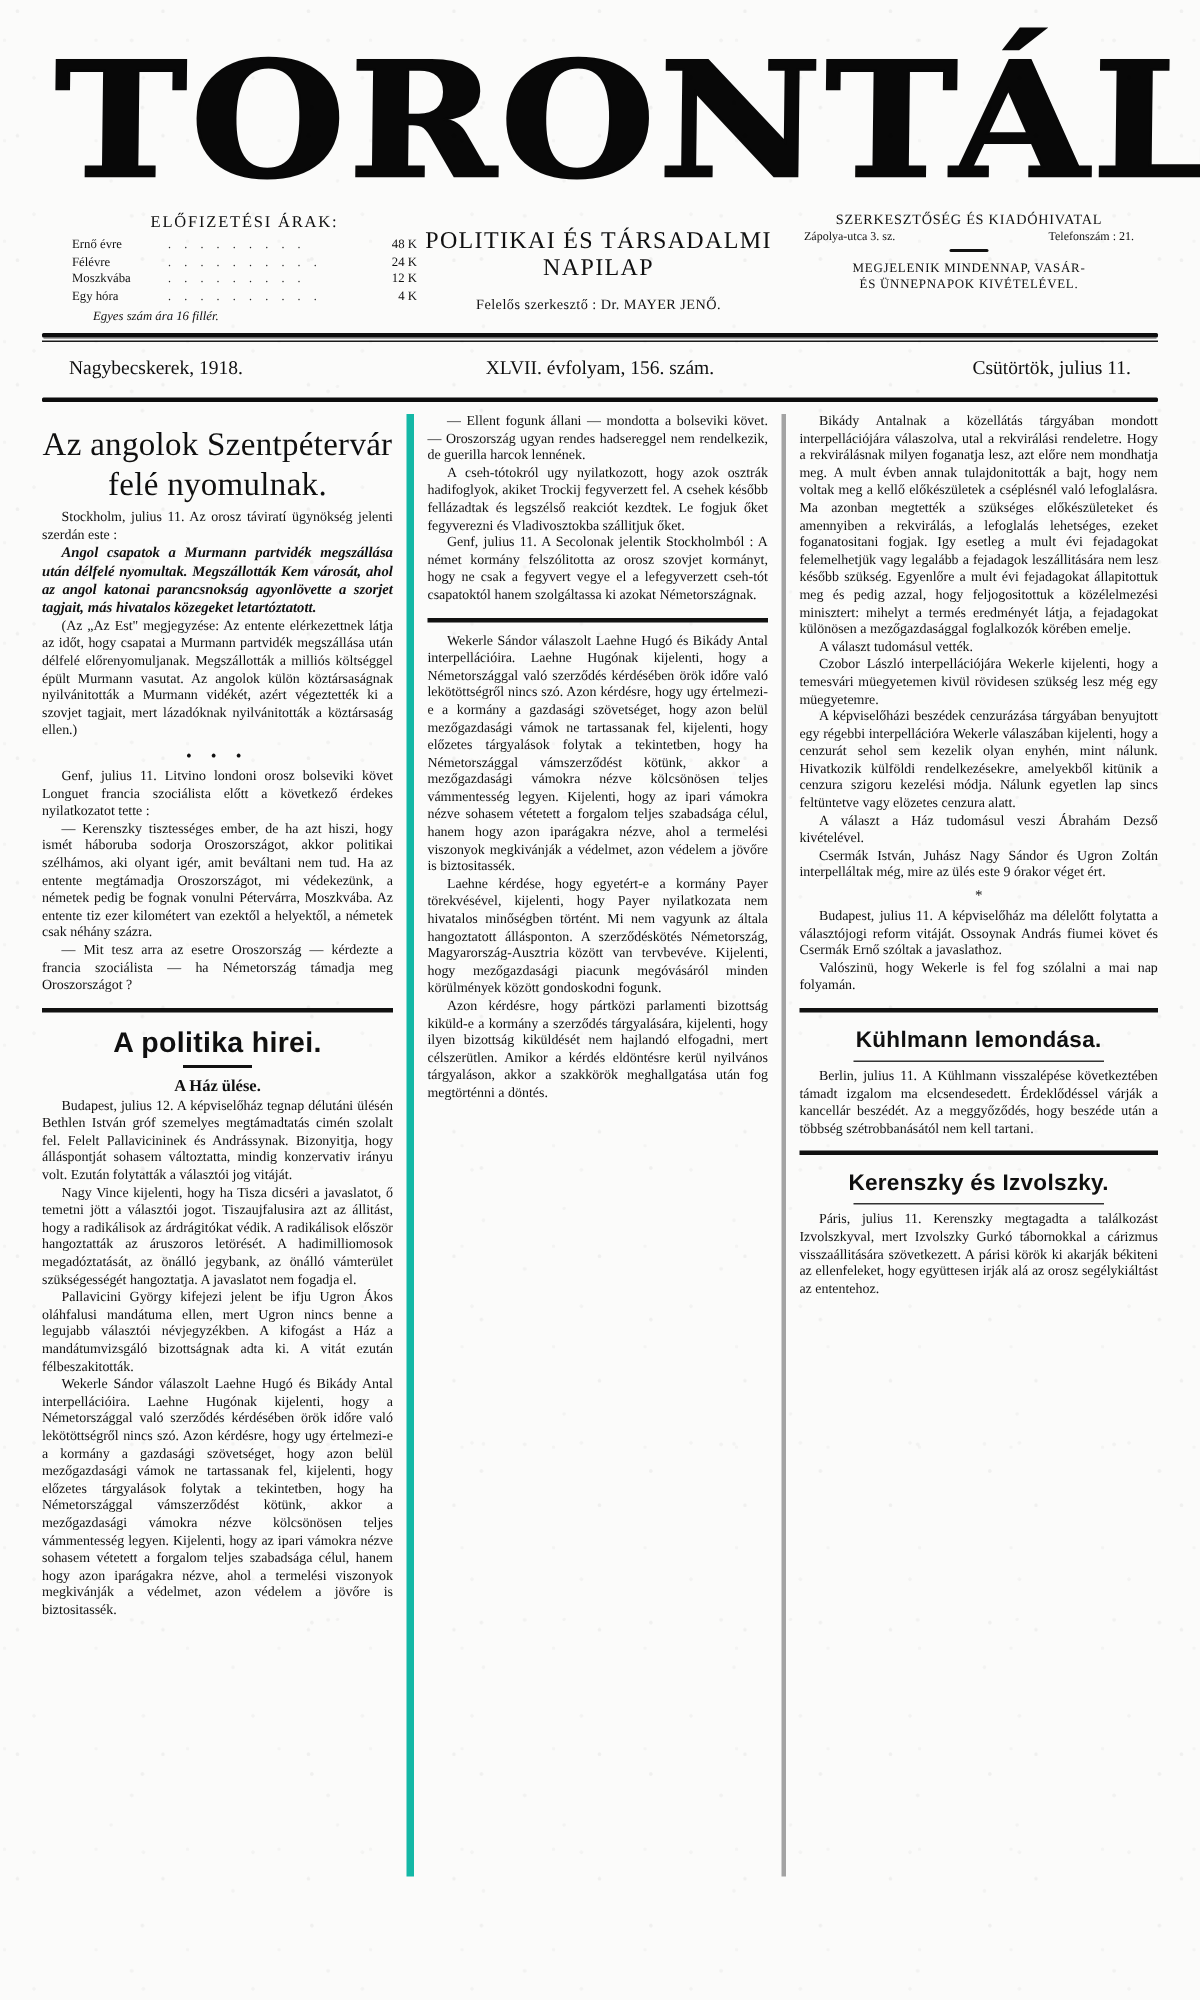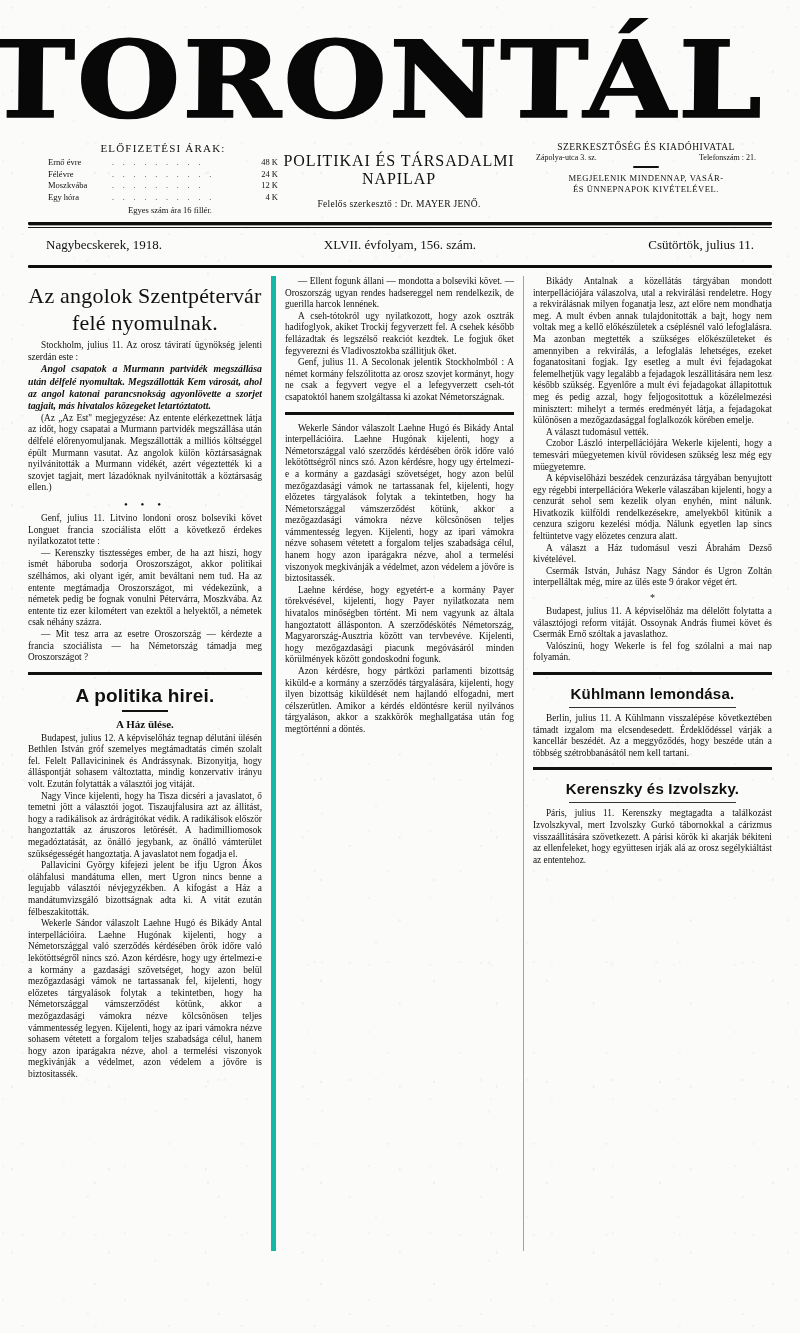--- a/index.html
+++ b/index.html
@@ -23,21 +23,21 @@
       radial-gradient(circle at 49% 88%, rgba(0,0,0,.04) 0 1px, transparent 1.3px),
       radial-gradient(circle at 5% 40%, rgba(0,0,0,.035) 0 1px, transparent 1.4px),
       radial-gradient(circle at 93% 46%, rgba(0,0,0,.04) 0 1px, transparent 1.5px);
     background-size:97px 83px,131px 117px,73px 91px,113px 101px,151px 137px,61px 67px,167px 149px;
     opacity:.85;
   }
   .page{position:absolute;inset:0;padding:0 28px;box-sizing:border-box;}
 
   
   .masthead{
-    text-align:left;
+    text-align:right;
     padding-top:26px;
     height:138px;
     box-sizing:border-box;
   }
   .masthead .title{
     font-family:"DejaVu Serif",serif;
     font-weight:700;
     font-size:106px;
     line-height:108px;
     letter-spacing:2px;
@@ -71,21 +71,21 @@
   .price-label{width:62px;}
   .price-dots{
     flex:1;
     overflow:hidden;
     letter-spacing:3.4px;
     color:#222;
     font-size:8px;
     margin:0 2px;
   }
   .price-val{width:26px;text-align:right;}
-  .price-foot{text-align:center;font-size:8.5px;margin-top:2px;padding-left:14px;}
+  .price-foot{text-align:left;font-size:8.5px;margin-top:2px;padding-left:14px;font-style:italic;}
 
   .paper-kind{
     font-size:16px;letter-spacing:.9px;margin-bottom:11px;
   }
   .editor{font-size:9.5px;letter-spacing:.3px;}
 
   .office-title{font-size:9.5px;letter-spacing:.5px;}
   .office-line{font-size:8px;display:flex;justify-content:space-between;padding:1px 16px 0;}
   .office-rule{
     width:26px;height:2px;background:#111;margin:4px auto 5px;
@@ -119,21 +119,21 @@
     display:flex;
     margin-top:8px;
     height:975px;
   }
   .col{
     width:33.33%;
     box-sizing:border-box;
     overflow:hidden;
   }
   .col1{padding-right:9px;border-right:5px solid #14b8a6;}
-  .col2{padding:0 9px;border-right:1px solid #a3a3a3;font-family:Liberation Serif, serif;}
+  .col2{padding:0 9px;border-right:3px solid #a3a3a3;font-family:Liberation Serif, serif;}
   .col3{padding-left:9px;}
 
   h1.lead{
     font-size:22px;font-weight:400;text-align:center;
     line-height:27px;margin:6px 0 4px;letter-spacing:.2px;
     font-family:"Liberation Serif",serif;
   }
   h2.sect{
     font-size:19px;font-weight:700;text-align:center;margin:10px 0 3px;
     font-family:"Liberation Sans",sans-serif;letter-spacing:.2px;

